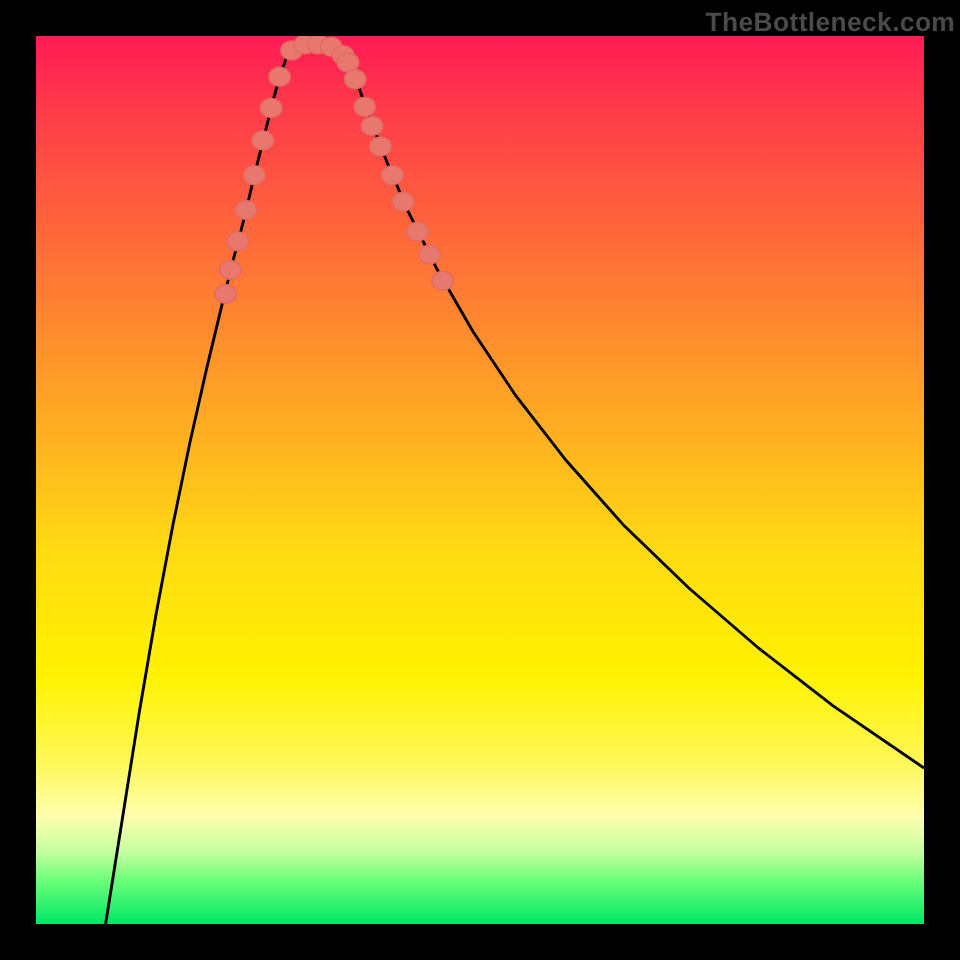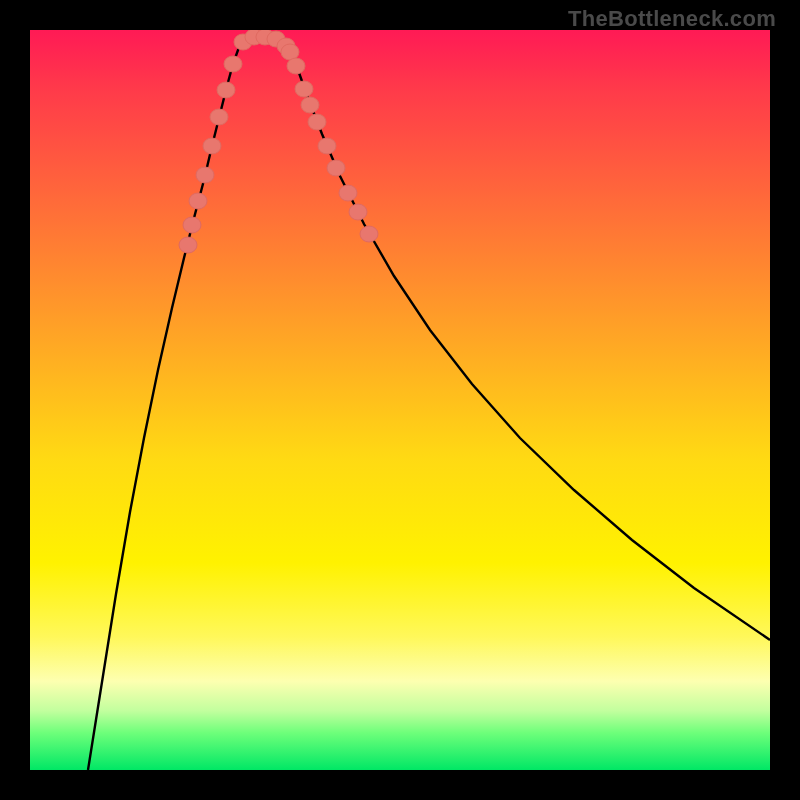--- a/index.html
+++ b/index.html
@@ -28,21 +28,21 @@
       #fff200 72%,
       #fff85a 82%,
       #fdffb0 88%,
       #c2ff9e 92%,
       #6dff7a 95%,
       #00e765 100%);
   }
   .watermark {
     position: absolute;
     top: 6px;
-    right: 24px;
+    right: 4px;
     color: #4a4a4a;
     font-size: 22px;
     font-weight: 600;
     letter-spacing: 0.3px;
   }
   svg.plot {
     position: absolute;
     left: 0;
     top: 0;
     width: 740px;

